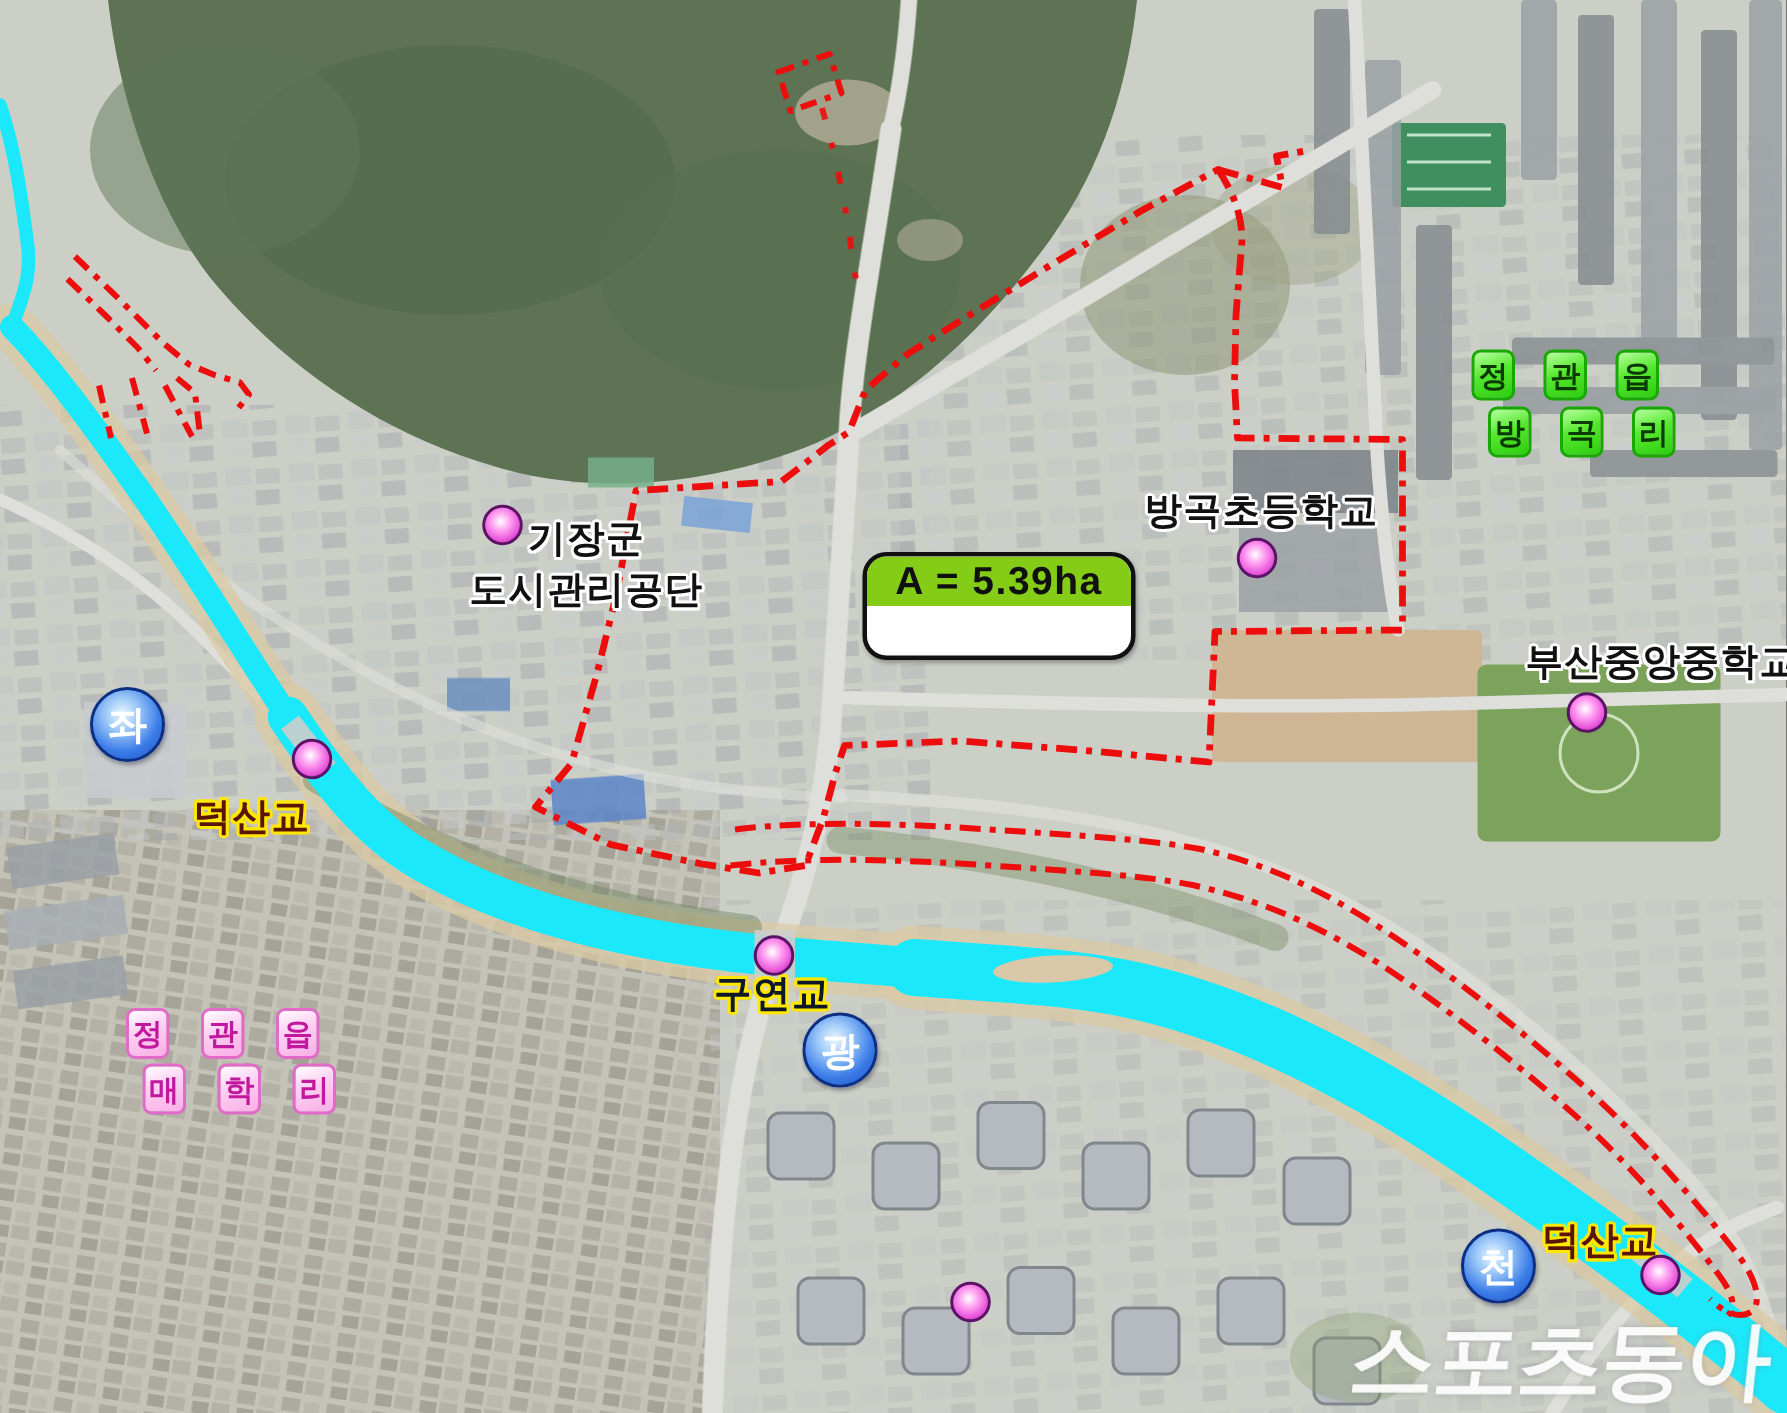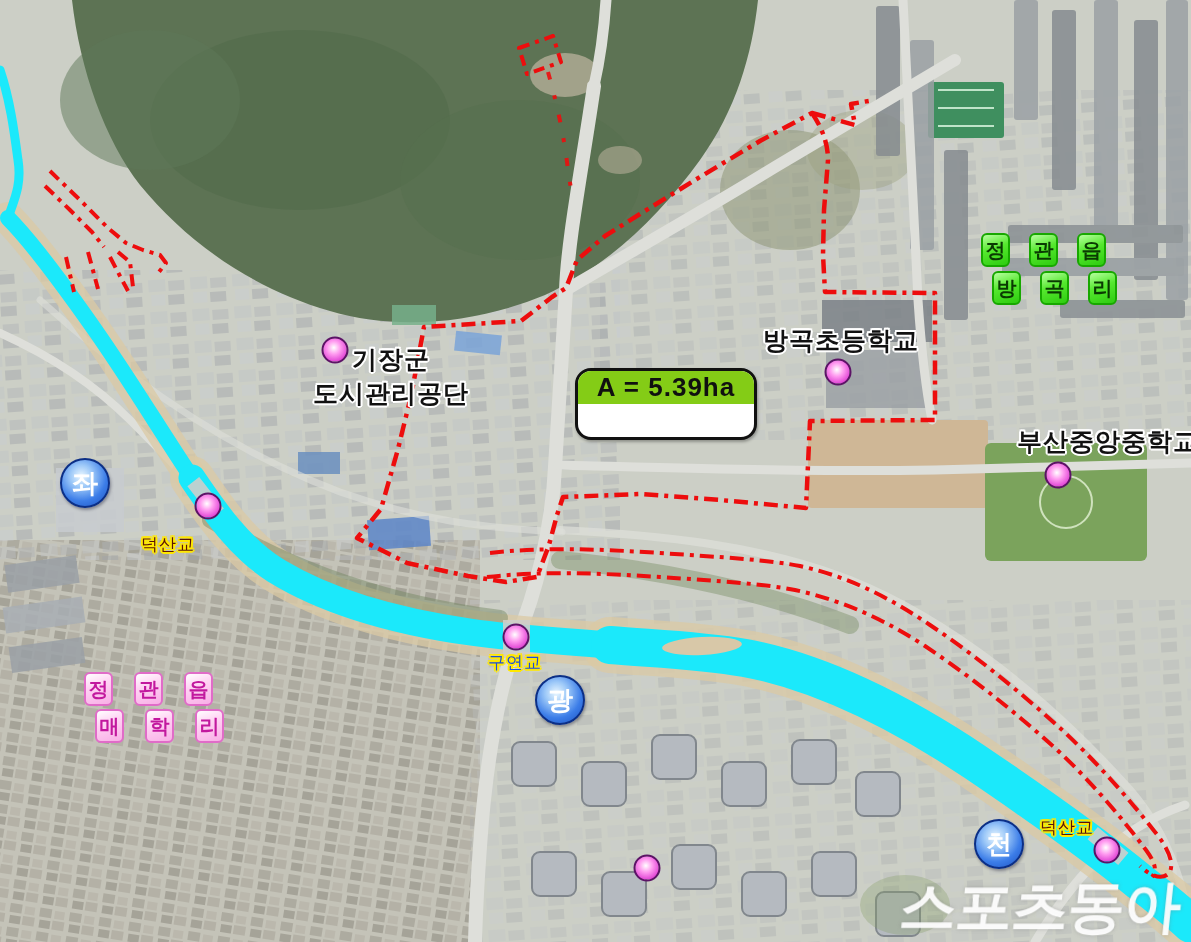--- a/index.html
+++ b/index.html
@@ -12,26 +12,26 @@
   .abs{position:absolute; transform:translate(-50%,-50%); white-space:nowrap;}
   
   .place{
     font-size:25px; font-weight:bold; color:#111; letter-spacing:1px; text-align:center;
     text-shadow:2px 0 0 #fff,-2px 0 0 #fff,0 2px 0 #fff,0 -2px 0 #fff,
       1.5px 1.5px 0 #fff,-1.5px 1.5px 0 #fff,1.5px -1.5px 0 #fff,-1.5px -1.5px 0 #fff;
   }
   .place .l2{display:block; margin-top:1px;}
   
   .bridge{
-    font-size:17px; font-weight:normal; letter-spacing:1px;
+    font-size:25px; font-weight:bold; letter-spacing:1px;
     text-shadow:2px 0 0 #ffe800,-2px 0 0 #ffe800,0 2px 0 #ffe800,0 -2px 0 #ffe800,
       1.6px 1.6px 0 #ffe800,-1.6px 1.6px 0 #ffe800,1.6px -1.6px 0 #ffe800,-1.6px -1.6px 0 #ffe800;
   }
   .bridge.dark{color:#5a1405;}
-  .bridge.black{color:#1d4ed8;}
+  .bridge.black{color:#0f172a;}
   
   .badge{
     width:46px; height:46px; border-radius:50%;
     background:radial-gradient(circle at 42% 35%, #eaf7ff 0%, #9cc8f8 28%, #3c7de8 62%, #1a50c0 100%);
     border:2px solid #0c2f86; color:#fff; font-size:26px; font-weight:bold;
     display:flex; align-items:center; justify-content:center;
     box-shadow:1px 2px 3px rgba(0,0,30,.35);
   }
   
   .marker{

